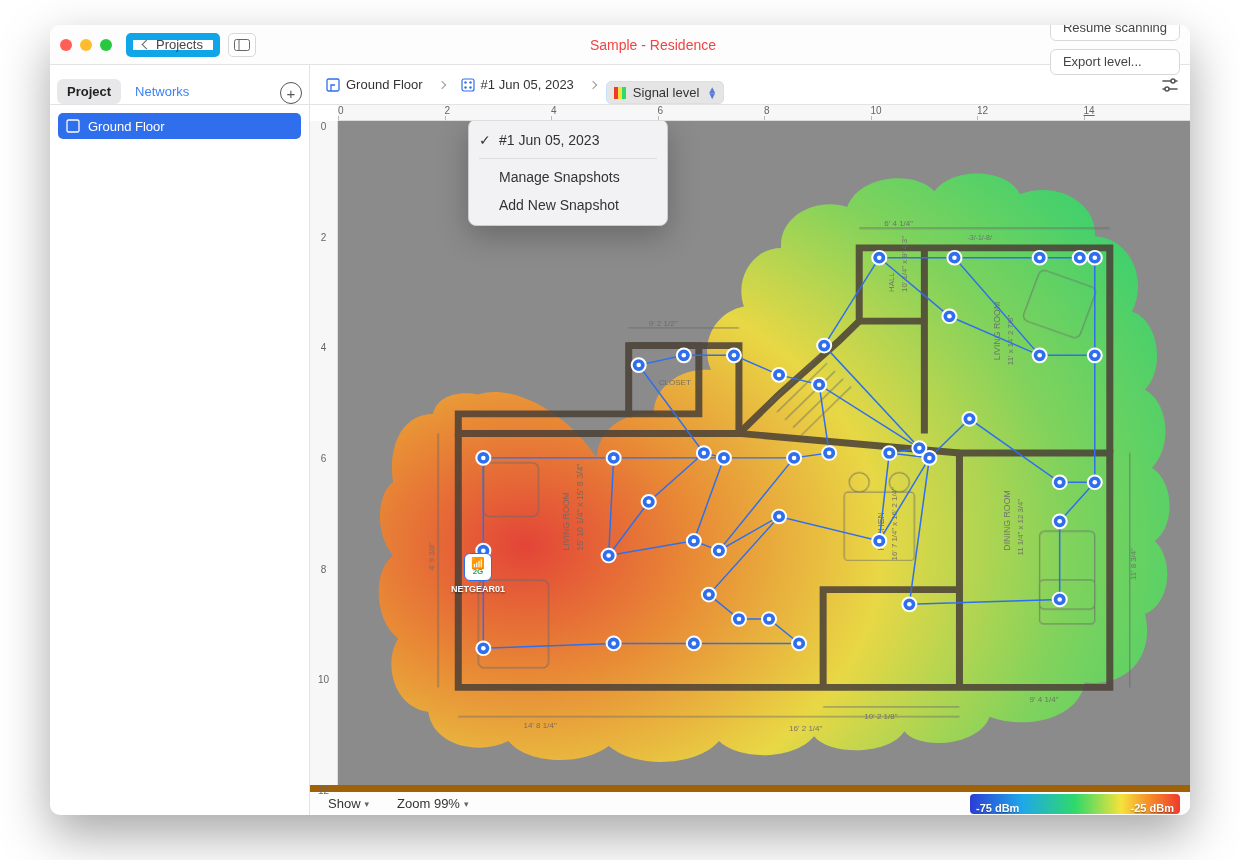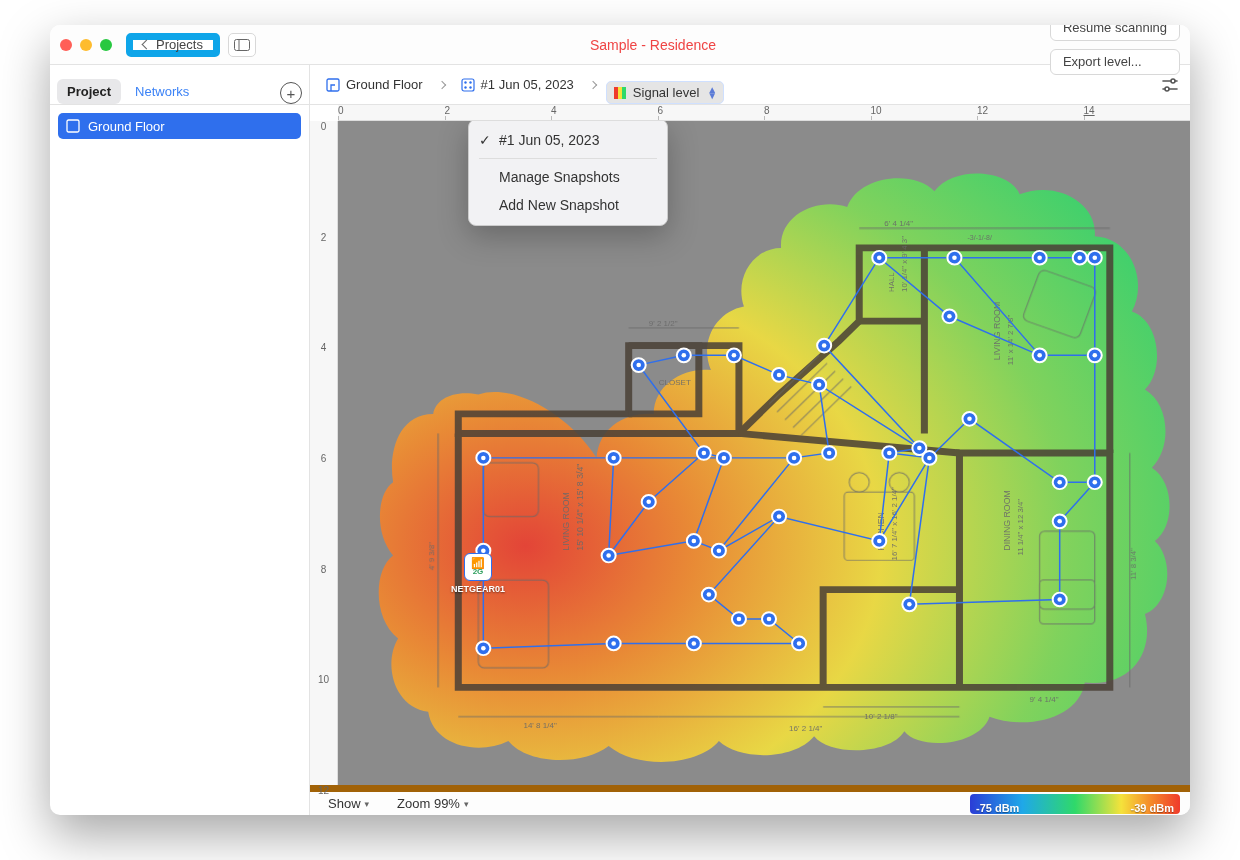--- a/index.html
+++ b/index.html
@@ -406,18 +406,18 @@
             <span>Show</span>
             <span class="caret">▾</span>
           </div>
         <div class="drop">
             <span>Zoom 99%</span>
             <span class="caret">▾</span>
           </div>
         <div class="spacer"></div>
         <div class="legend">
           <span>-75 dBm</span>
-          <span>-39 dBm</span>
+          <span>-25 dBm</span>
         </div>
       </div>
     </div>
   </div>
 </div>
 
 </body></html>

